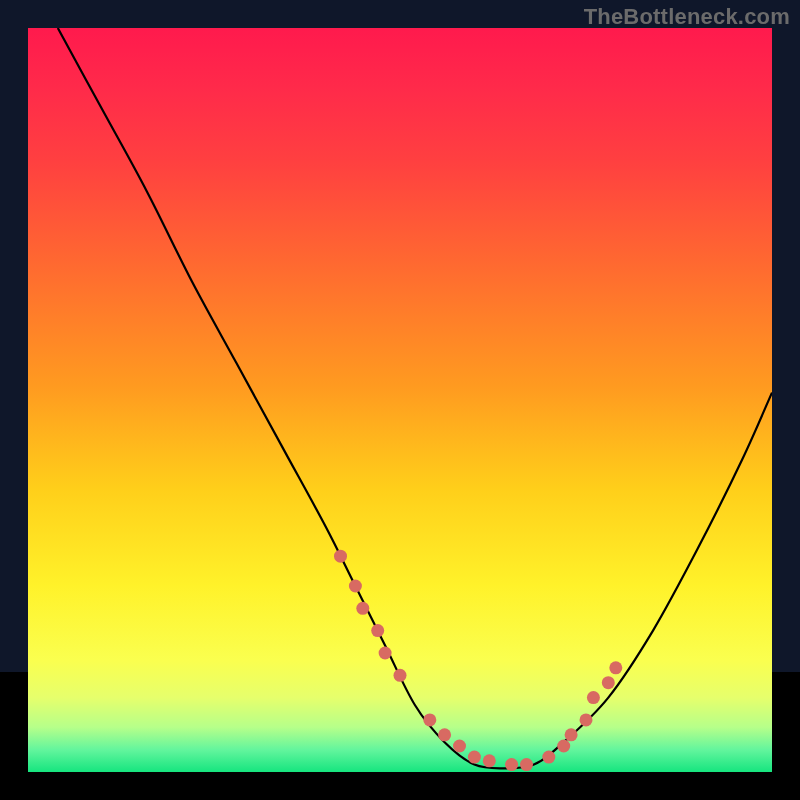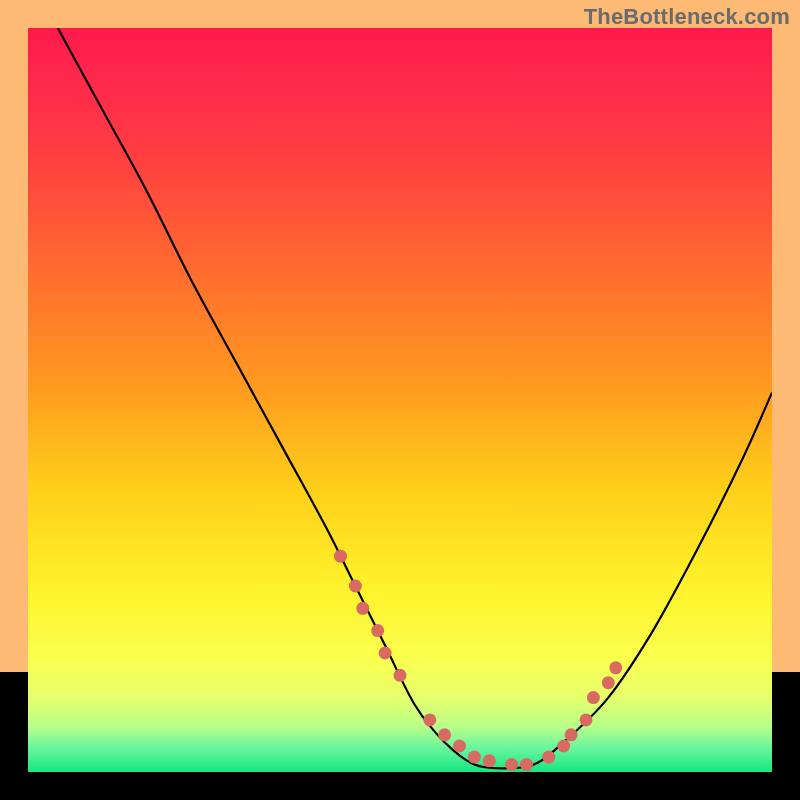--- a/index.html
+++ b/index.html
@@ -9,21 +9,21 @@
     height: 800px;
     background: #000;
     overflow: hidden;
   }
   .frame {
     position: absolute;
     left: 0;
     top: 0;
     width: 800px;
     height: 672px;
-    background: #fdba74;
+    background: #0f172a;
   }
   .plot-area {
     position: absolute;
     left: 28px;
     top: 28px;
     width: 744px;
     height: 744px;
     background: linear-gradient(to bottom,
       #ff1a4d 0%,
       #ff2a4a 8%,

